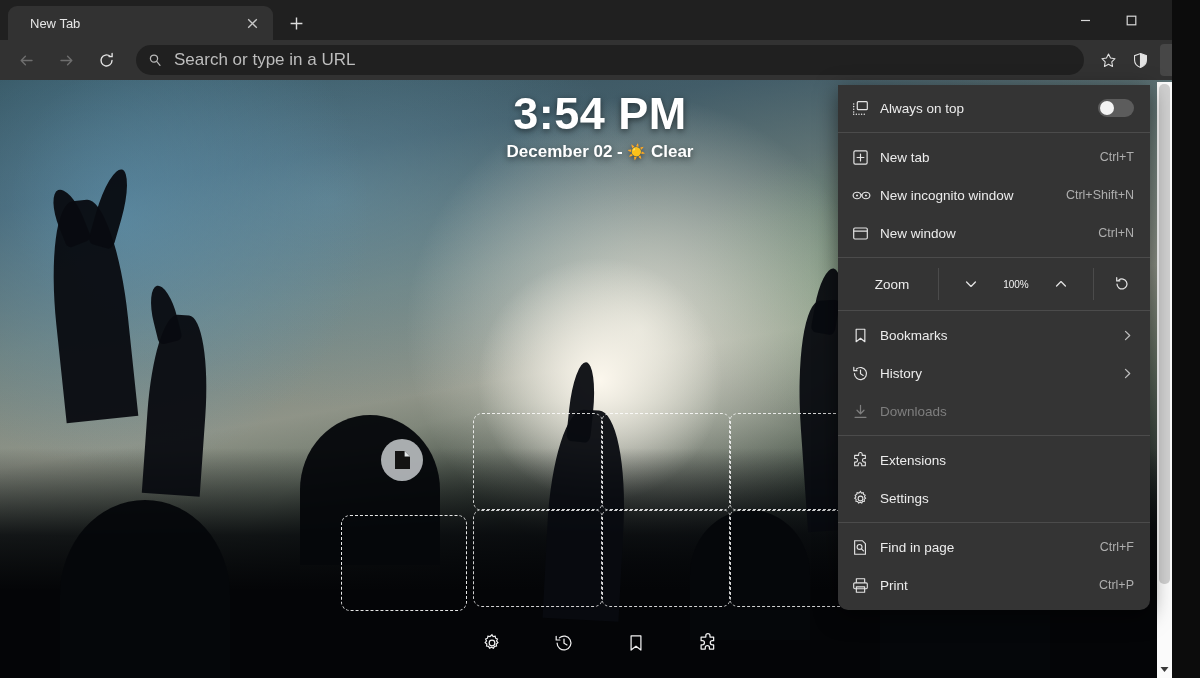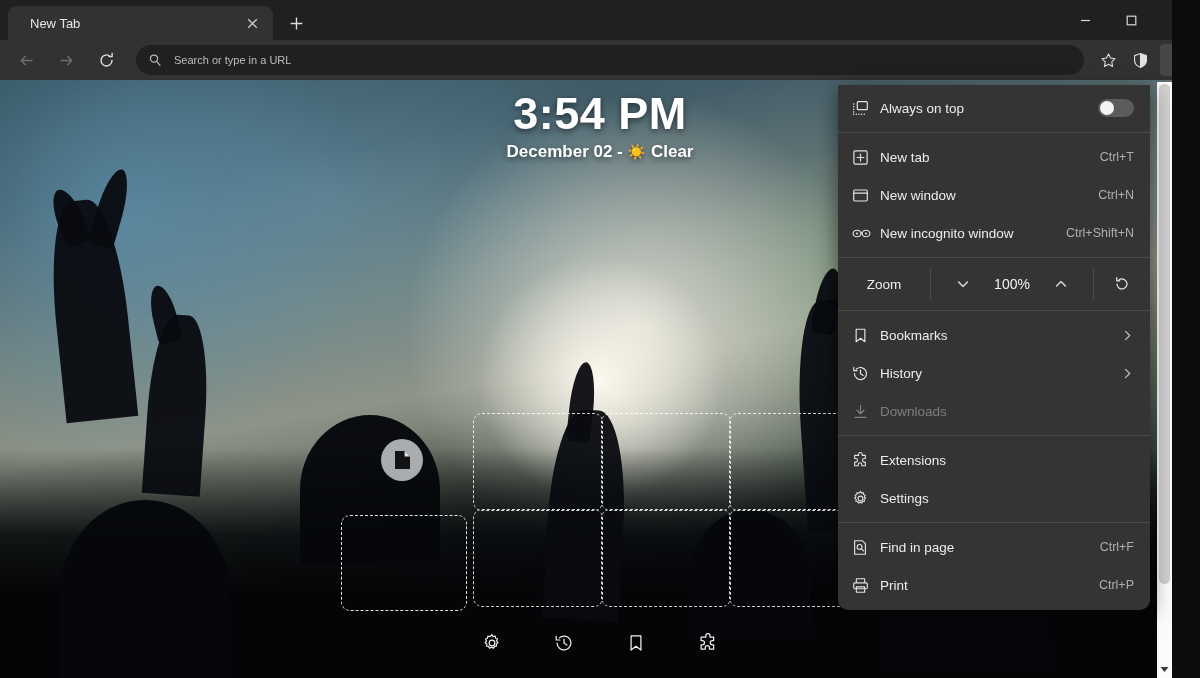--- a/index.html
+++ b/index.html
@@ -65,21 +65,21 @@
     display: flex; align-items: center; justify-content: center;
   }
   .navbtn.disabled { opacity: .38; }
   .omnibox {
     flex: 1; height: 30px; margin: 0 8px 0 10px;
     background: #202020; border-radius: 16px;
     display: flex; align-items: center;
     padding: 0 12px;
   }
   .omni-search-icon { display: flex; align-items: center; margin-right: 12px; color: #b9b9b9; }
-  .omni-text { color: #bdbdbd; font-size: 11px; }
+  .omni-text { color: #bdbdbd; font-size: 17px; }
   .tbicon {
     width: 32px; height: 32px; border-radius: 50%;
     display: flex; align-items: center; justify-content: center;
     color: #e2e2e2;
   }
   .menu-btn {
     width: 32px; height: 32px; margin-left: 4px; margin-right: 2px;
     border-radius: 4px; background: #474747;
     display: flex; align-items: center; justify-content: center;
   }
@@ -199,27 +199,27 @@
     width: 36px; height: 18px; border-radius: 9px; background: #5c5c5c;
     position: relative;
   }
   .toggle .knob {
     position: absolute; left: 2px; top: 2px;
     width: 14px; height: 14px; border-radius: 50%; background: #f4f4f4;
   }
   
   .zoom-row {
     display: flex; align-items: stretch; height: 42px;
-    color: #ececec; font-size: 13.5px;
+    color: #ececec; font-size: 13.5px; margin-left: 8px;
   }
   .zoom-label { width: 92px; display: flex; align-items: center; justify-content: center; }
   .zr-sep { width: 1px; background: #4b4b4b; margin: 5px 0; }
   .zoom-ctl { flex: 1; display: flex; align-items: center; justify-content: space-evenly; }
   .zoom-step { width: 30px; display: flex; align-items: center; justify-content: center; color: #e0e0e0; }
-  .zoom-val { font-size: 14px; color: #f2f2f2; }
+  .zoom-val { font-size: 10px; color: #f2f2f2; }
   .zoom-reset { width: 56px; display: flex; align-items: center; justify-content: center; color: #e4e4e4; }
 
   
   .ntp-scroll {
     position: absolute; right: 0; top: 82px; width: 15px; height: 596px;
     background: #fbfbfb;
   }
   .ntp-scroll .thumb {
     position: absolute; left: 2px; top: 2px; width: 11px; height: 500px;
     background: #d0d0d0; border-radius: 5px;
@@ -425,41 +425,41 @@
           <rect x="2" y="2" width="14" height="14" rx="1.4"></rect>
           <path d="M9 5.4 V12.6 M5.4 9 H12.6" stroke-linecap="round"></path>
         </svg>
       </span>
       <span class="mi-label">New tab</span>
       <span class="mi-accel">Ctrl+T</span>
     </div>
 
     <div class="mi">
       <span class="mi-icon">
-        <svg width="17" height="17" viewBox="0 0 18 18" fill="none" stroke="currentColor" stroke-width="1.25">
-          <rect x="1.8" y="3.2" width="14.4" height="11.6" rx="1.3"></rect>
-          <path d="M1.8 6.4 H16.2"></path>
-        </svg>
-      </span>
-      <span class="mi-label">New window</span>
-      <span class="mi-accel">Ctrl+N</span>
-    </div>
-
-    <div class="mi">
-      <span class="mi-icon">
         <svg width="19" height="17" viewBox="0 0 20 14" fill="none" stroke="currentColor" stroke-width="1.25">
           <ellipse cx="5.3" cy="7" rx="4.1" ry="3.4"></ellipse>
           <ellipse cx="14.7" cy="7" rx="4.1" ry="3.4"></ellipse>
           <path d="M9.4 6.4 h1.2"></path>
           <circle cx="5.3" cy="7" r="1.1" fill="currentColor" stroke="none"></circle>
           <circle cx="14.7" cy="7" r="1.1" fill="currentColor" stroke="none"></circle>
         </svg>
       </span>
       <span class="mi-label">New incognito window</span>
       <span class="mi-accel">Ctrl+Shift+N</span>
+    </div>
+
+    <div class="mi">
+      <span class="mi-icon">
+        <svg width="17" height="17" viewBox="0 0 18 18" fill="none" stroke="currentColor" stroke-width="1.25">
+          <rect x="1.8" y="3.2" width="14.4" height="11.6" rx="1.3"></rect>
+          <path d="M1.8 6.4 H16.2"></path>
+        </svg>
+      </span>
+      <span class="mi-label">New window</span>
+      <span class="mi-accel">Ctrl+N</span>
     </div>
 
     <div class="menu-sep"></div>
 
     <div class="zoom-row">
       <div class="zoom-label">Zoom</div>
       <div class="zr-sep"></div>
       <div class="zoom-ctl">
         <span class="zoom-step">
           <svg width="14" height="14" viewBox="0 0 14 14" fill="none" stroke="currentColor" stroke-width="1.35" stroke-linecap="round" stroke-linejoin="round">

